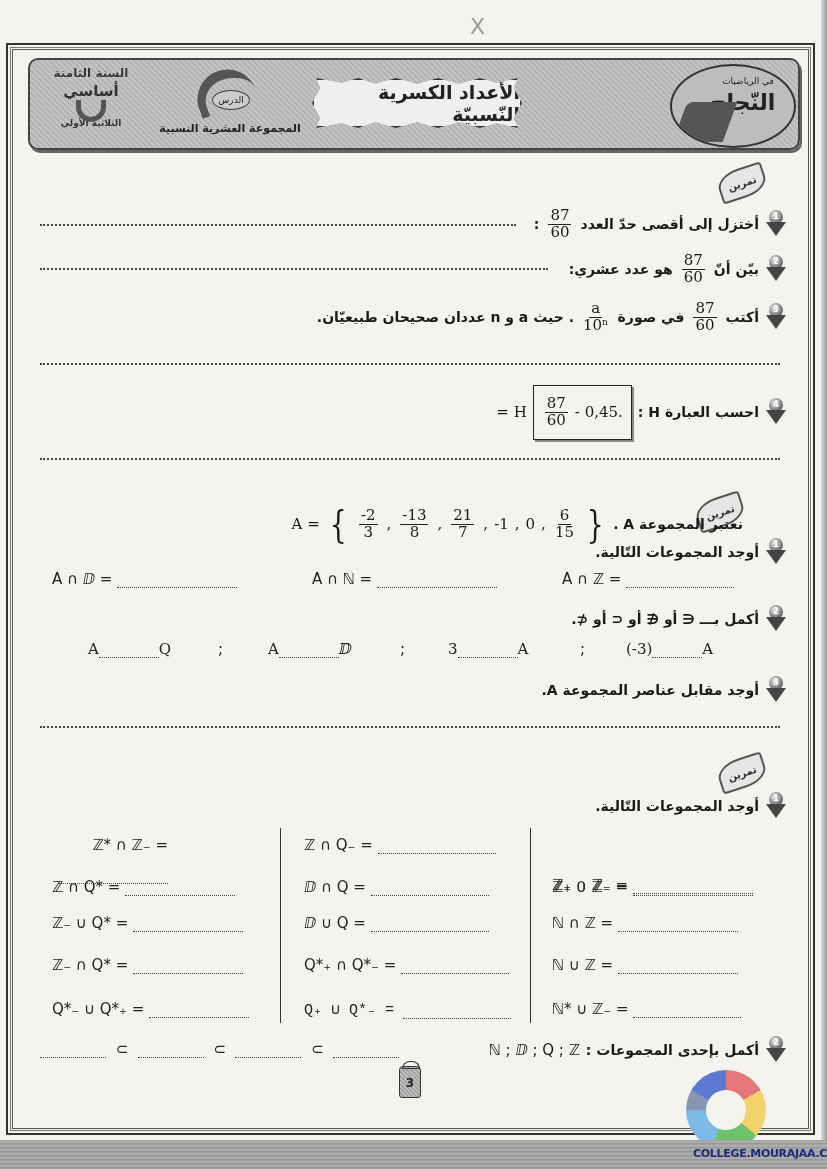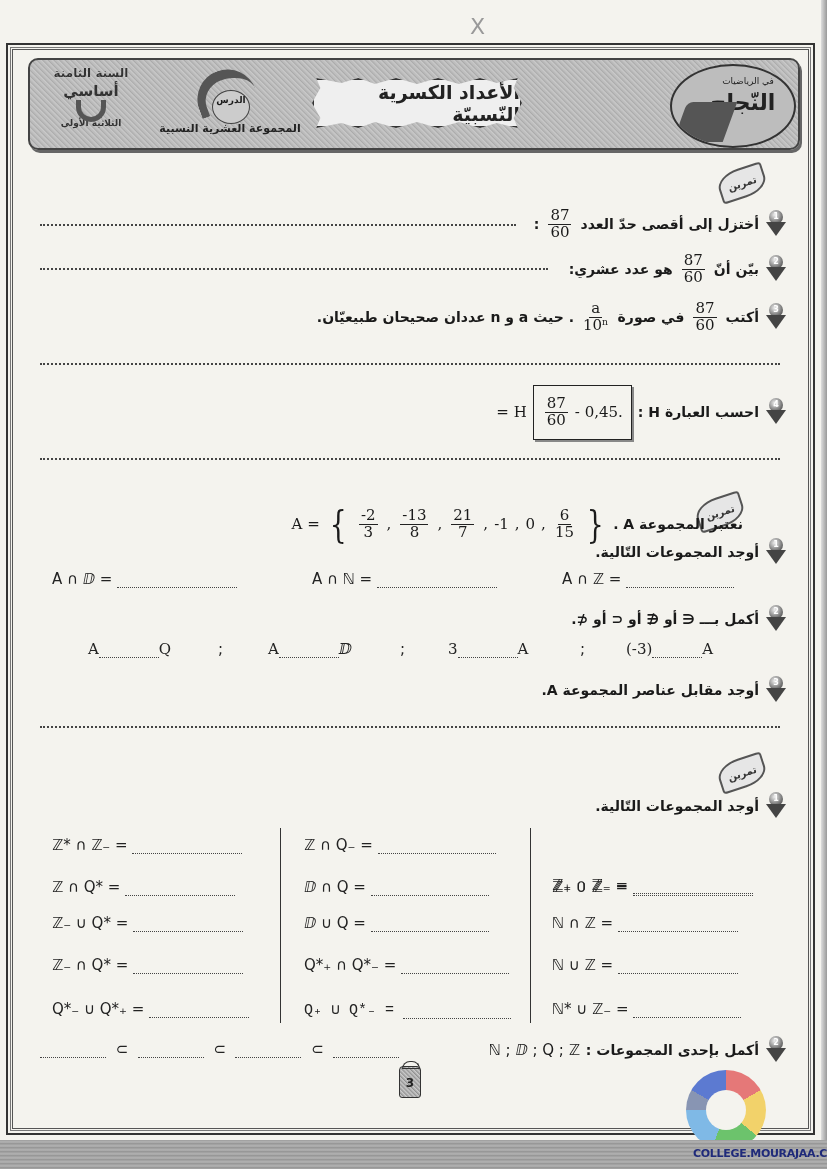--- a/index.html
+++ b/index.html
@@ -36,21 +36,21 @@
     padding-left: 12px;
   }
   .banner-left { position: absolute; left: 16px; top: 4px; width: 90px; height: 84px; text-align: center; font-family: "DejaVu Sans", sans-serif; font-weight: bold; color: #333; }
   .banner-left .level { font-size: 12px; margin-top: 2px; text-shadow: 0 0 1px #fff; }
   .banner-left .base { font-size: 15px; margin-top: 2px; }
   .banner-left .term { font-size: 9px; margin-top: 18px; }
   .banner-left .swoosh { position: absolute; left: 30px; top: 36px; width: 30px; height: 22px; border-radius: 0 0 20px 20px; border: 5px solid #555; border-top: none; }
 
   .lesson-wrap { position: absolute; left: 120px; top: 8px; width: 160px; height: 78px; text-align: center; font-family: "DejaVu Sans", sans-serif; }
   .lesson-arc { position: absolute; left: 44px; top: 2px; width: 60px; height: 40px; border-top: 10px solid #555; border-left: 8px solid #555; border-radius: 40px 40px 0 0; transform: rotate(-20deg); }
-  .lesson-tag { position: absolute; left: 62px; top: 22px; width: 38px; height: 34px; border: 1px solid #444; border-radius: 50%; background: #ccc; font-size: 9px; line-height: 18px; font-weight: bold; }
+  .lesson-tag { position: absolute; left: 62px; top: 22px; width: 38px; height: 20px; border: 1px solid #444; border-radius: 50%; background: #ccc; font-size: 9px; line-height: 18px; font-weight: normal; }
   .lesson-name { position: absolute; left: 0; top: 54px; width: 160px; font-size: 11px; font-weight: bold; color: #222; }
 
   .title-burst {
     position: absolute; left: 282px; top: 18px; width: 210px; height: 50px;
     background: #efefef; border: 2px solid #333;
     clip-path: polygon(0% 50%, 4% 20%, 2% 0%, 14% 10%, 22% 0%, 30% 12%, 40% 0%, 50% 12%, 60% 0%, 70% 12%, 80% 0%, 88% 10%, 98% 0%, 96% 20%, 100% 50%, 96% 80%, 98% 100%, 88% 90%, 80% 100%, 70% 88%, 60% 100%, 50% 88%, 40% 100%, 30% 88%, 22% 100%, 14% 90%, 2% 100%, 4% 80%);
     display: flex; align-items: center; justify-content: center;
     font-family: "DejaVu Sans", sans-serif; font-size: 19px; font-weight: bold; color: #222; direction: rtl;
   }
   .axis-oval {
@@ -302,21 +302,21 @@
   <span class="bullet">
       <span class="ball">1</span>
       <span class="arrow"></span>
     </span>
   <span>أوجد المجموعات التّالية.</span>
 </div>
 
 <div class="col-div" style="left:280px; top:828px; height:195px;"></div>
 <div class="col-div" style="left:530px; top:828px; height:195px;"></div>
 
-<div class="setline" style="left:52px; top:836px;"><span>ℤ* ∩ ℤ₋ =</span>&nbsp;<span class="dots-inline" style="width:110px;"></span></div>
+<div class="setline" style="left:58px; top:836px;flex-direction:column;"><span>ℤ* ∩ ℤ₋ =</span>&nbsp;<span class="dots-inline" style="width:110px;"></span></div>
 <div class="setline" style="left:52px; top:878px;"><span>ℤ ∩ Q* =</span>&nbsp;<span class="dots-inline" style="width:110px;"></span></div>
 <div class="setline" style="left:52px; top:914px;"><span>ℤ₋ ∪ Q* =</span>&nbsp;<span class="dots-inline" style="width:110px;"></span></div>
 <div class="setline" style="left:52px; top:956px;"><span>ℤ₋ ∩ Q* =</span>&nbsp;<span class="dots-inline" style="width:110px;"></span></div>
 <div class="setline" style="left:52px; top:1000px;"><span>Q*₋ ∪ Q*₊ =</span>&nbsp;<span class="dots-inline" style="width:100px;"></span></div>
 
 <div class="setline" style="left:304px; top:836px;"><span>ℤ ∩ Q₋ =</span>&nbsp;<span class="dots-inline" style="width:118px;"></span></div>
 <div class="setline" style="left:304px; top:878px;"><span>ⅅ ∩ Q =</span>&nbsp;<span class="dots-inline" style="width:118px;"></span></div>
 <div class="setline" style="left:304px; top:914px;"><span>ⅅ ∪ Q =</span>&nbsp;<span class="dots-inline" style="width:118px;"></span></div>
 <div class="setline" style="left:304px; top:956px;"><span>Q*₊ ∩ Q*₋ =</span>&nbsp;<span class="dots-inline" style="width:108px;"></span></div>
 <div class="setline" style="left:304px; top:1000px;font-family:Liberation Mono, monospace;"><span>Q₊ ∪ Q*₋ =</span>&nbsp;<span class="dots-inline" style="width:108px;"></span></div>

